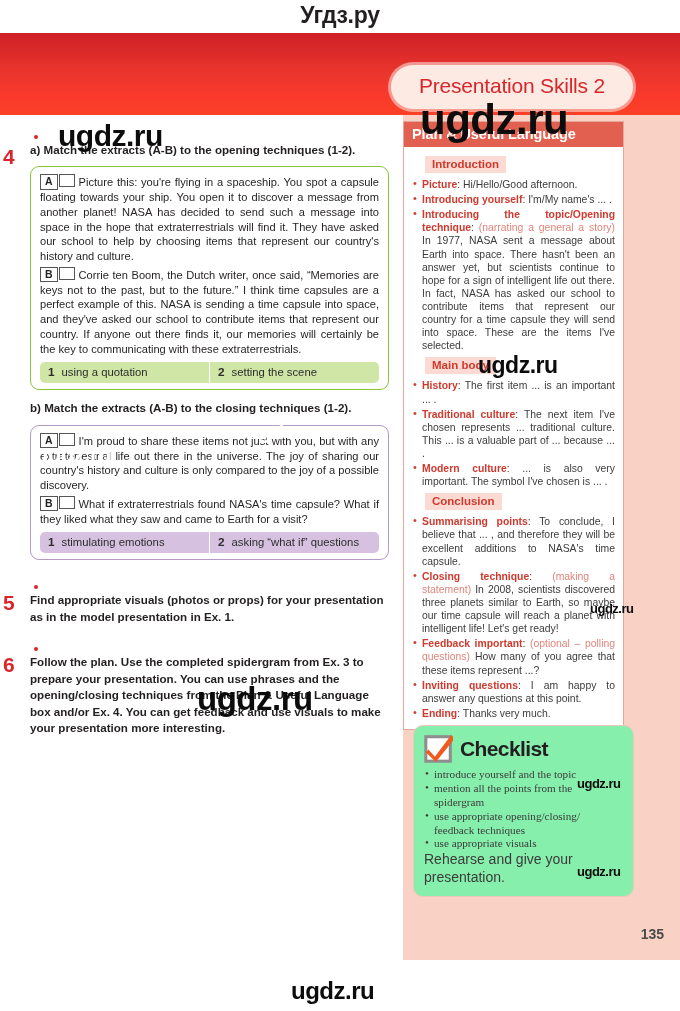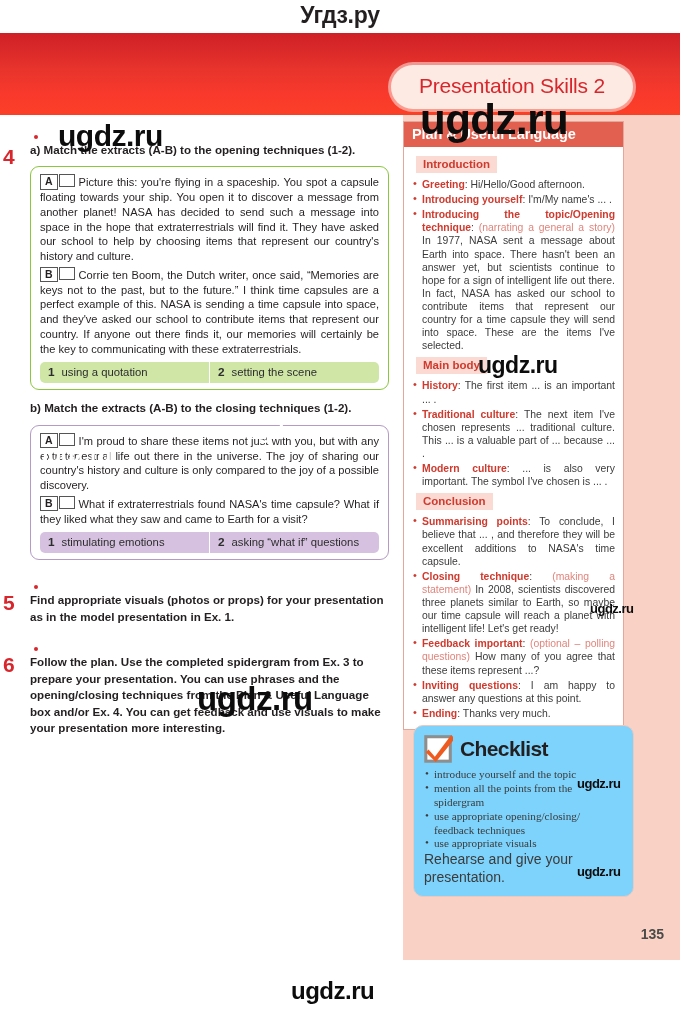--- a/index.html
+++ b/index.html
@@ -50,40 +50,40 @@
   .plan-head {
     background: #e2604f; color: #ffffff;
     font-size: 14.5px; font-weight: bold;
     padding: 4px 8px 5px 8px;
     letter-spacing: -0.1px;
   }
   .plan-body { padding: 7px 8px 7px 9px; }
   .sec-tag {
     display: inline-block; background: #fadad3; color: #cf3a2e;
     font-size: 11.5px; font-weight: bold;
-    padding: 2px 7px 3px 7px; margin: 3px 0 5px 3px;
+    padding: 2px 7px 3px 7px; margin: 3px 0 5px 12px;
   }
   .sec-tag.first { margin-top: 0; }
   ul.plan-list { list-style: none; }
   ul.plan-list li {
     position: relative; padding-left: 9px; margin-bottom: 2px;
     font-size: 10.4px; line-height: 1.26; color: #3b3b3b;
     text-align: justify;
   }
   ul.plan-list li:before {
     content: "\2022"; position: absolute; left: 0; top: -1px;
     color: #cf3a2e; font-size: 11px;
   }
   .lbl { color: #cf3a2e; font-weight: bold; }
   .paren { color: #e0857c; }
 
   
   .checklist-box {
     position: absolute; left: 10px; top: 610px; width: 221px;
-    background: #7dd3fc; border-radius: 10px;
+    background: #86efac; border-radius: 10px;
     border: 1px solid #efc8bd;
     padding: 8px 10px 10px 10px;
   }
   .chk-head { display: flex; align-items: center; gap: 7px; margin-bottom: 5px; }
   .chk-icon { width: 29px; height: 29px; flex: 0 0 29px; }
   .chk-title { font-size: 21px; font-weight: bold; color: #231f20; letter-spacing: -0.6px; }
   .chk-intro { font-size: 11.2px; line-height: 1.24; color: #3b3b3b; }
   ul.chk-list { list-style: none; margin: 0; font-family: Liberation Serif, serif; }
   ul.chk-list li {
     position: relative; padding-left: 10px;
@@ -169,21 +169,21 @@
 
   <div class="right-col">
 
     <div class="plan-box">
       <div class="plan-head">Plan &amp; Useful Language</div>
       <div class="plan-body">
 
         
         <div class="sec-tag first">Introduction</div>
         <ul class="plan-list">
-          <li><span class="lbl">Greeting</span>: <span>Hi/Hello/Good afternoon.</span></li>
+          <li><span class="lbl">Picture</span>: <span>Hi/Hello/Good afternoon.</span></li>
           <li><span class="lbl">Introducing yourself</span>: <span>I'm/My name's ... .</span></li>
           <li><span class="lbl">Introducing the topic/Opening technique</span>: <span class="paren">(narrating a general a story)</span> <span>In 1977, NASA sent a message about Earth into space. There hasn't been an answer yet, but scientists continue to hope for a sign of intelligent life out there. In fact, NASA has asked our school to contribute items that represent our country for a time capsule they will send into space. These are the items I've selected.</span></li>
         </ul>
 
         
         <div class="sec-tag">Main body</div>
         <ul class="plan-list">
           <li><span class="lbl">History</span>: <span>The first item ... is an important ... .</span></li>
           <li><span class="lbl">Traditional culture</span>: <span>The next item I've chosen represents ... traditional culture. This ... is a valuable part of ... because ... .</span></li>
           <li><span class="lbl">Modern culture</span>: <span>... is also very important. The symbol I've chosen is ... .</span></li>

